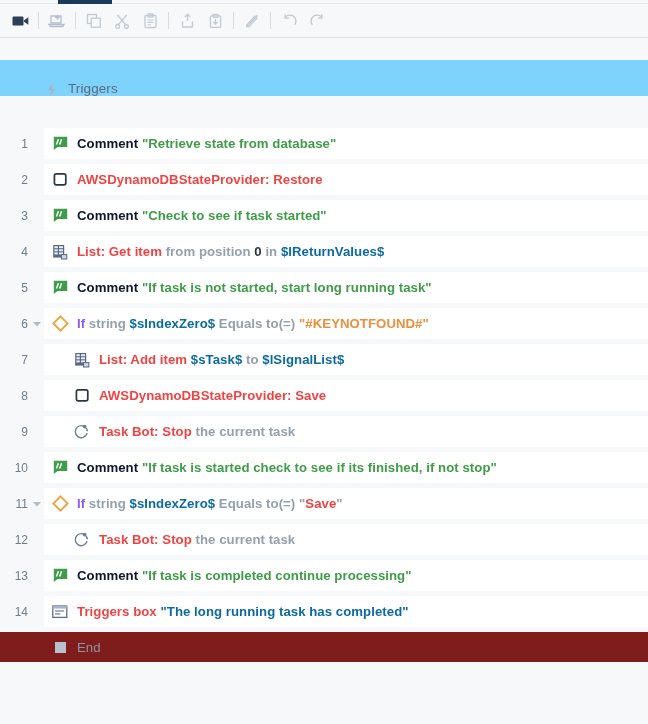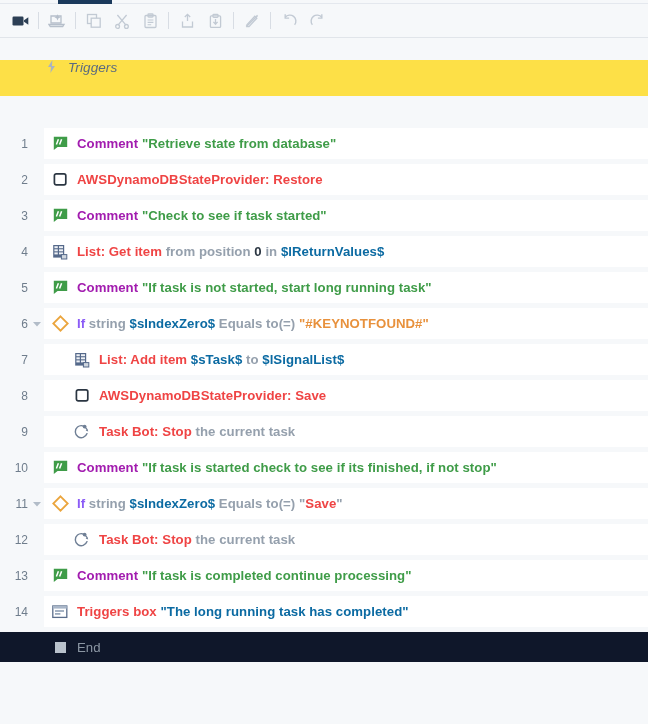--- a/index.html
+++ b/index.html
@@ -49,23 +49,22 @@
   
   #flow-canvas {
     background: #f6f8fa;
     height: 686px;
     position: relative;
   }
 
   .section-row {
     height: 36px;
     display: flex;
-    align-items: flex-start;
-    background: #fde047;
-    font-style: italic;
+    align-items: flex-end;
+    background: #7dd3fc;
   }
   .section-row .gutter { width: 42px; }
   .section-row .twisty {
     width: 18px; display: flex; align-items: center; justify-content: center;
   }
   .section-row .sec-label {
     margin-left: 8px;
     font-size: 13.5px;
     color: #5b6b7f;
     letter-spacing: .1px;
@@ -118,29 +117,29 @@
   
   .indent-1 .icon { margin-left: 22px; }
 
   
   .b   { font-weight: bold; color: #ef4444; }
   .dim { color: #95a0ad; font-weight: bold; }
   .var { font-weight: bold; color: #0b6aa2; text-align: center; }
   .lit { font-weight: bold; color: #0b6aa2; }
   .kw-if { color: #8b5cf6; font-weight: bold; }
   .str-orange { font-weight: bold; color: #e8913c; }
-  .green { color: #a21caf; font-weight: bold; }
+  .green { color: #0f172a; font-weight: bold; }
   .green-q { color: #3f9c48; font-weight: bold; }
   .numlit { font-weight: bold; color: #2b3642; }
 
   .end-row {
     display: flex;
     align-items: center;
     height: 30px;
-    background: #0f172a;
+    background: #7f1d1d;
   }
   .end-row .num { width: 30px; flex: 0 0 30px; }
   .end-row .twisty-cell { width: 14px; flex: 0 0 14px; }
   .end-row .endbody {
     flex: 1 1 auto; display: flex; align-items: center; padding-left: 6px;
   }
   .end-row .icon { width: 20px; height: 20px; flex:0 0 20px;
     display:flex; align-items:center; justify-content:center; margin-right: 7px;}
   .end-row .txt { font-size: 13.2px; color: #8b96a3; }
 

